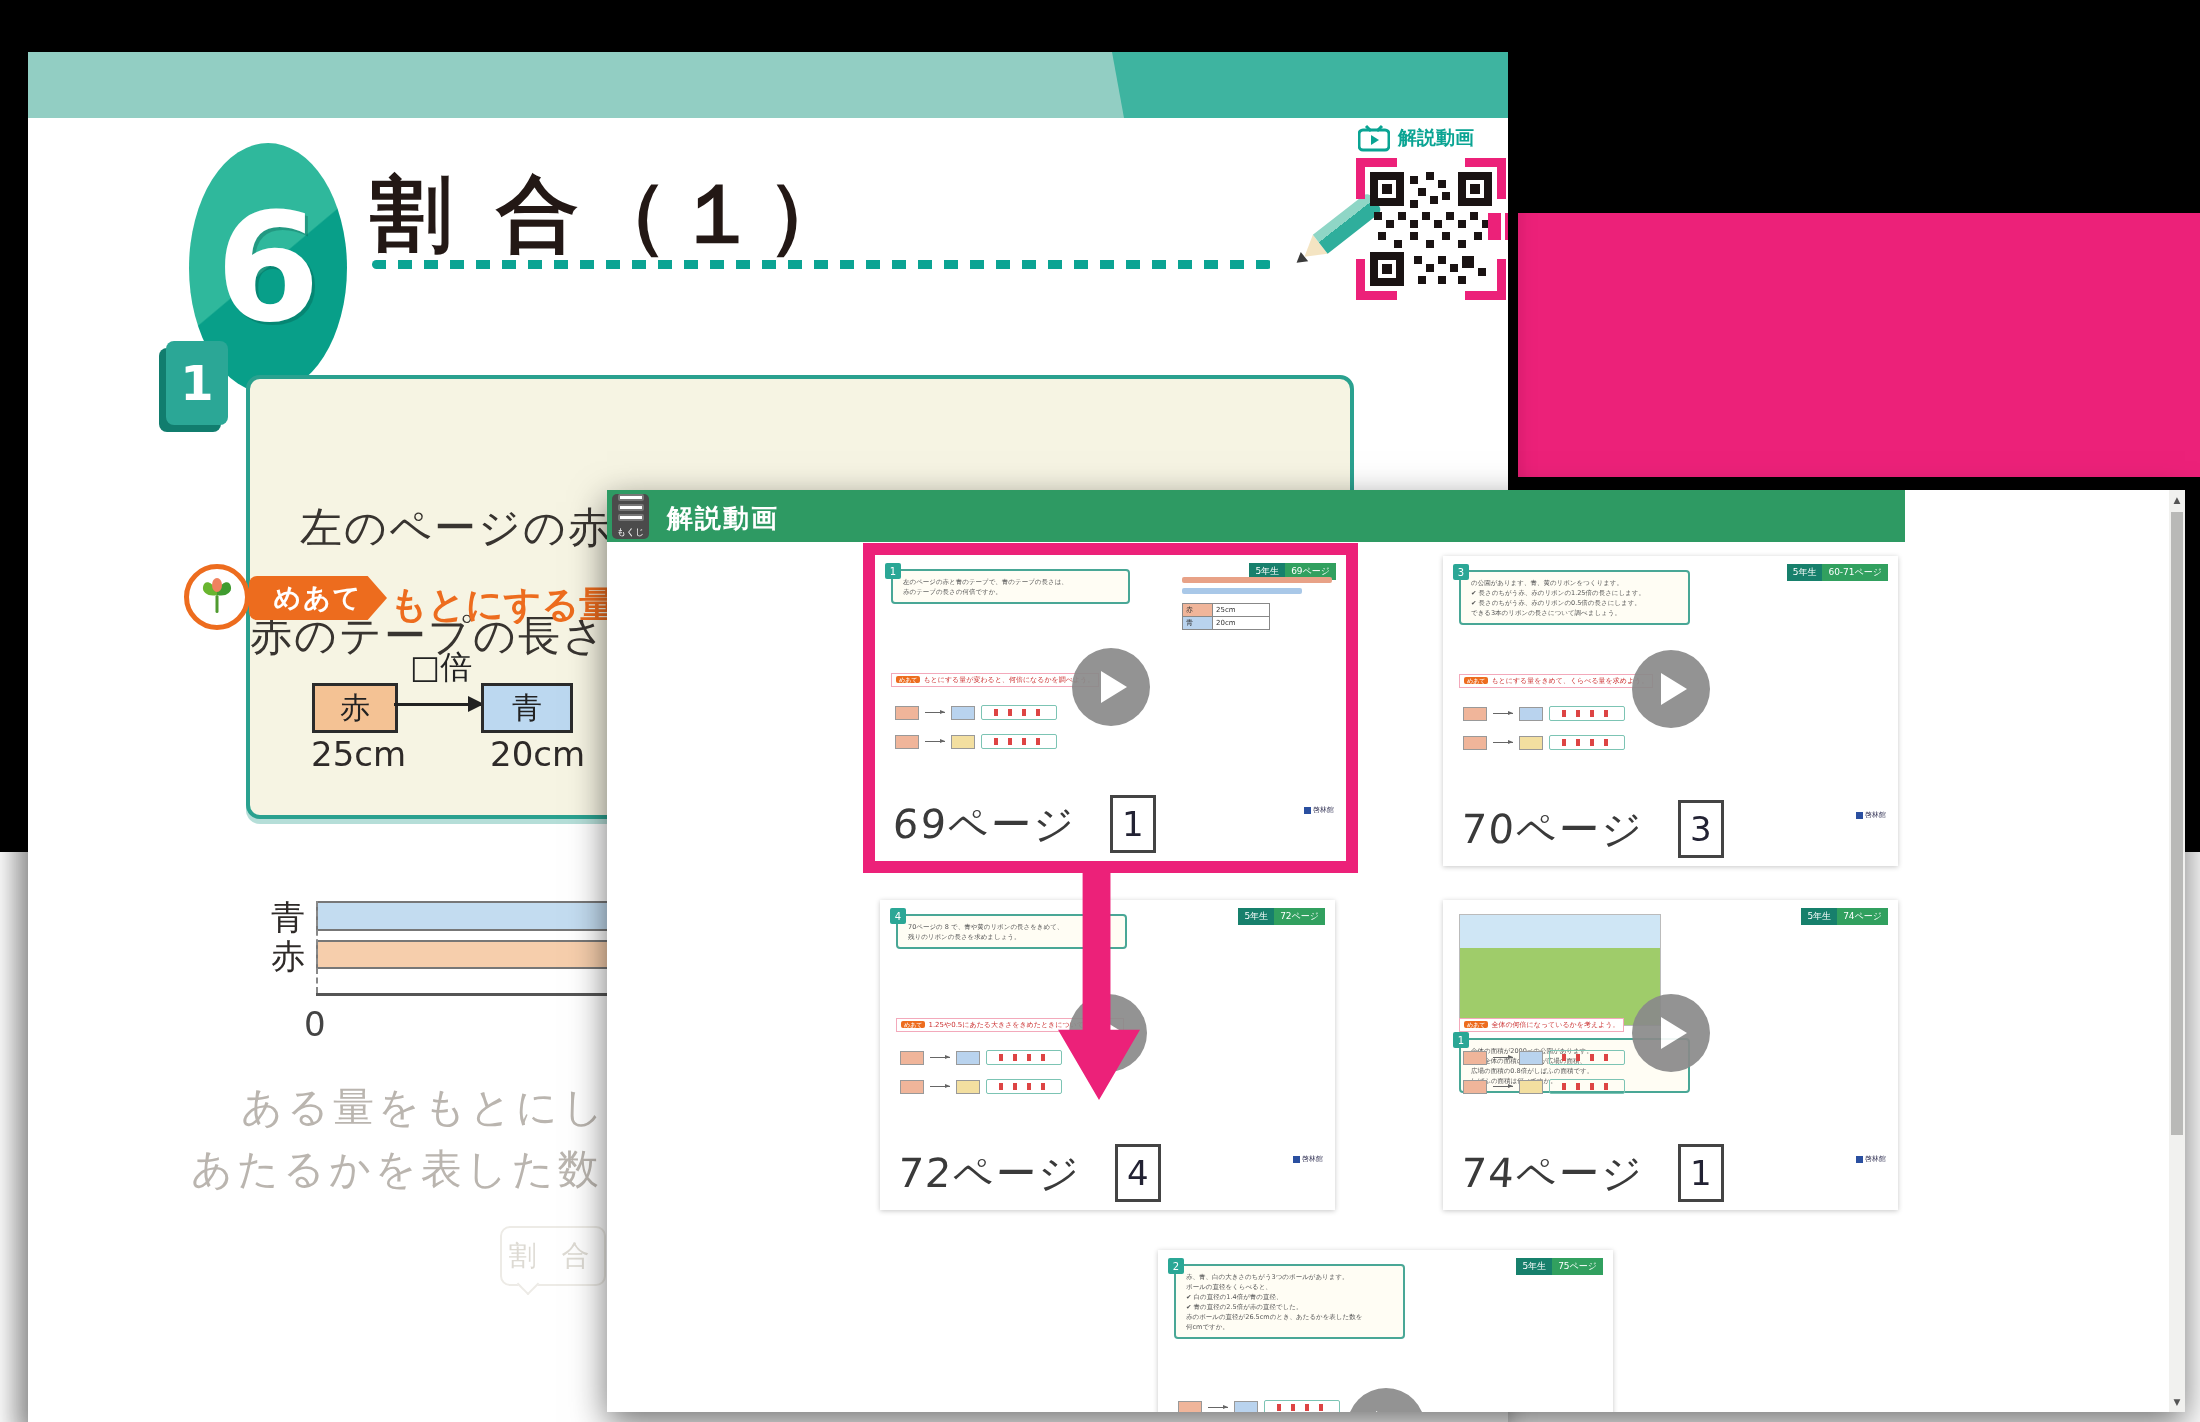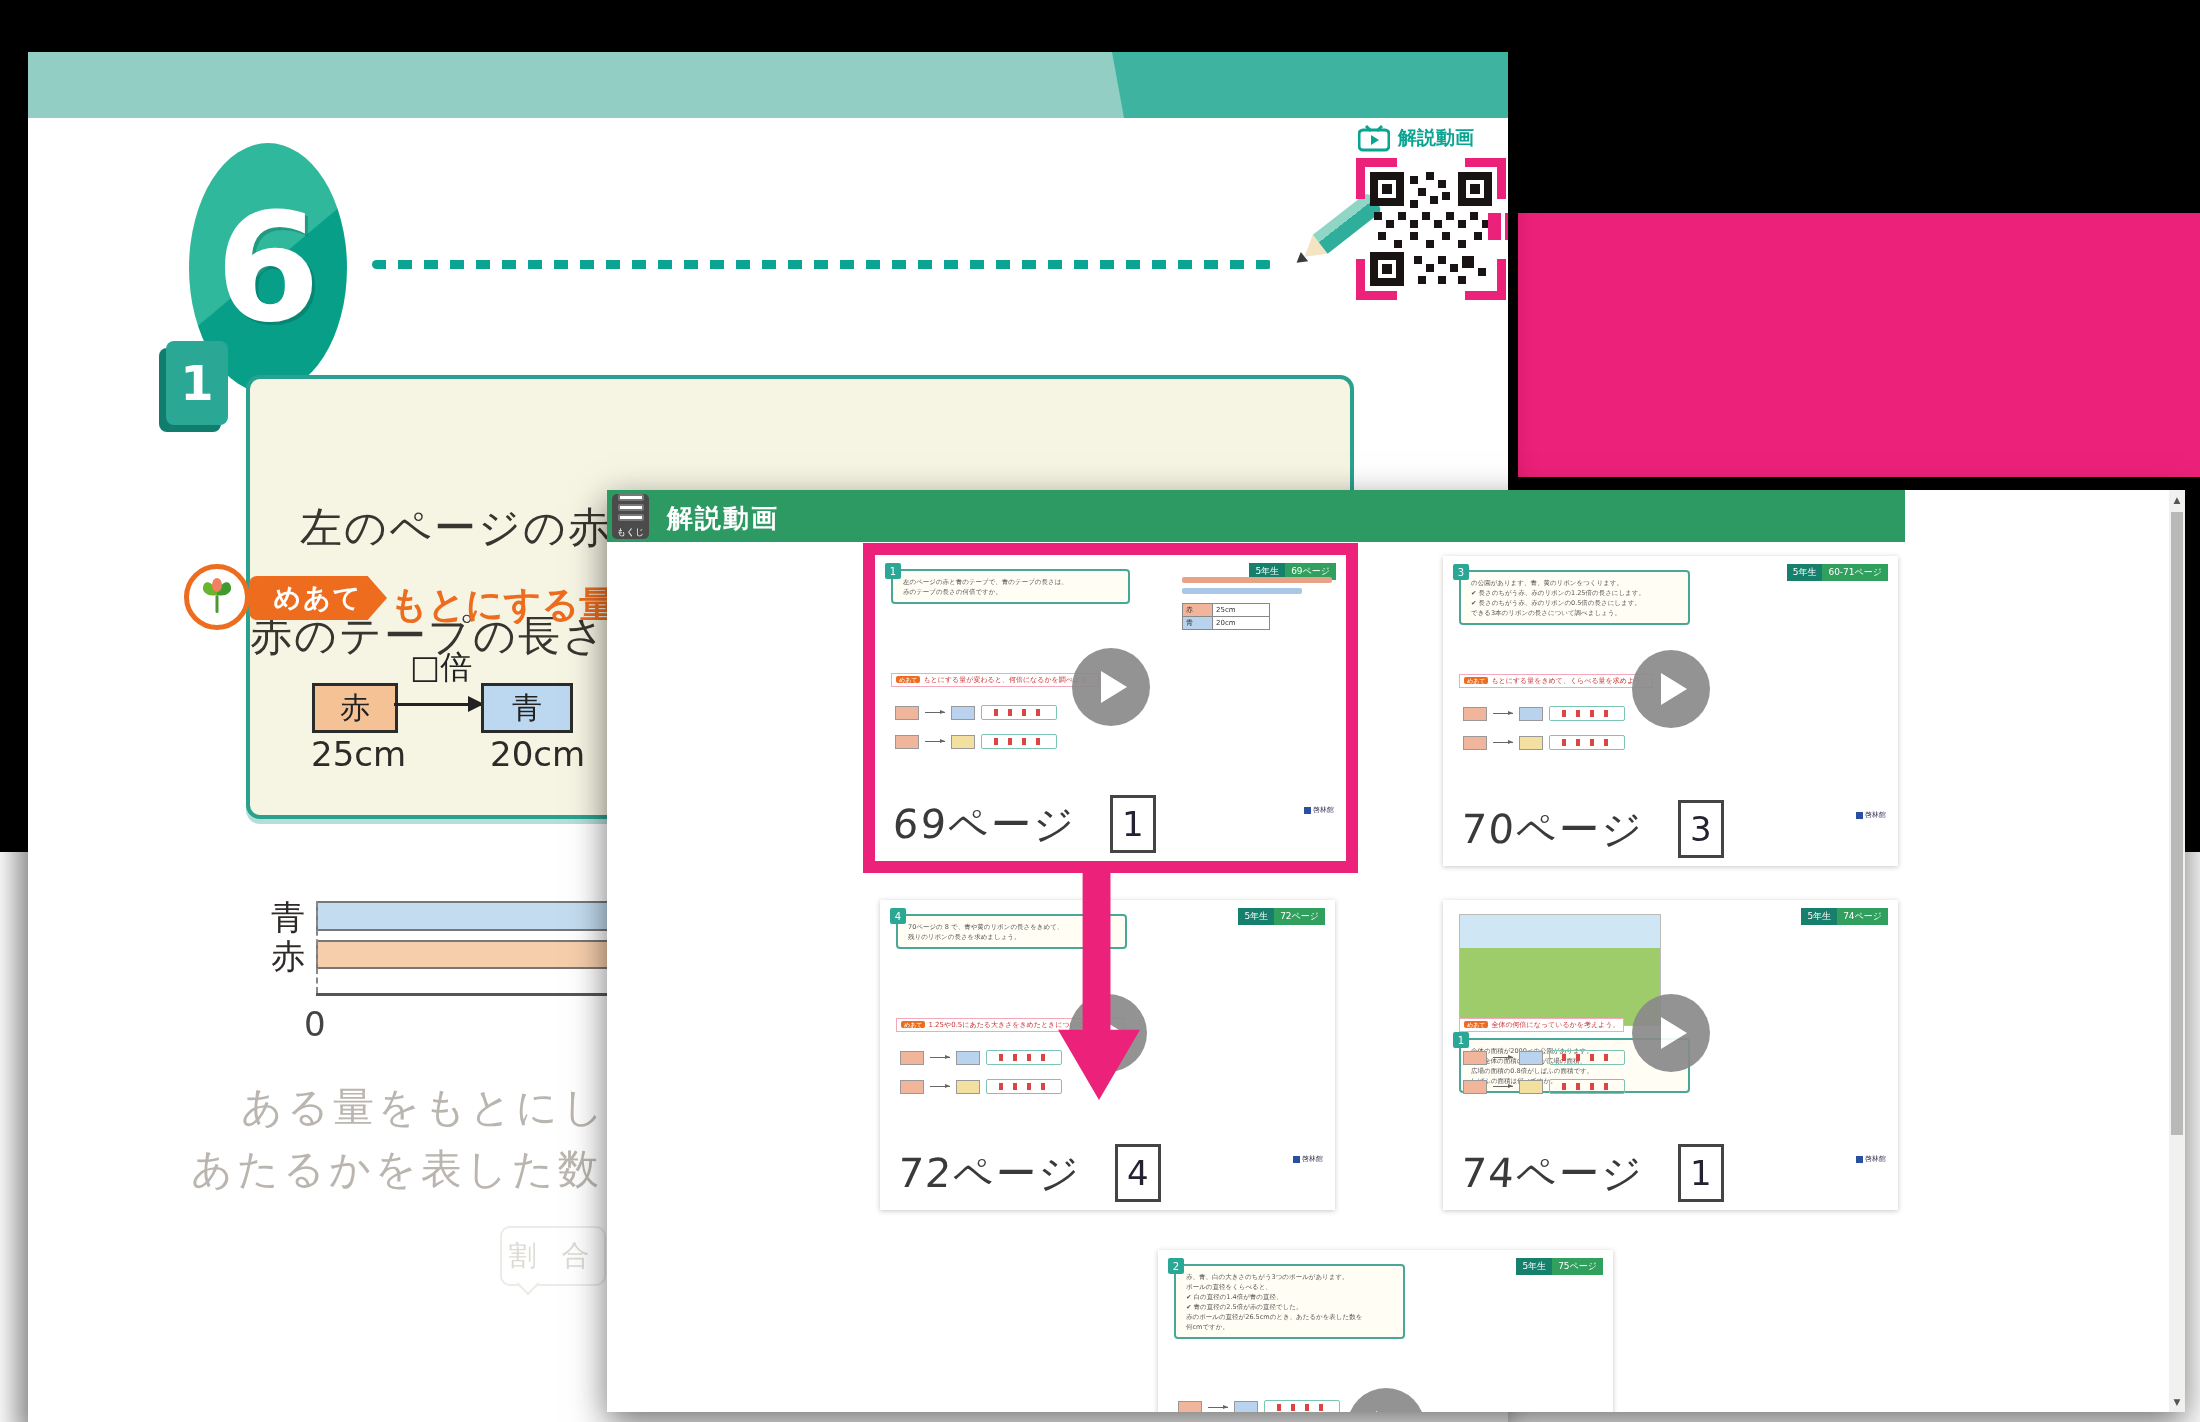--- a/index.html
+++ b/index.html
@@ -167,20 +167,21 @@
 <div class="abs black-backdrop"></div>
 <div class="abs pink-block"></div>
 
 <div class="abs page">
   <div class="abs teal-band"></div>
   <div class="abs teal-band-dark"></div>
 
   <div class="abs unit-badge">
     <span>6</span>
   </div>
+  <div class="abs page-title">割 合（１）</div>
   <div class="abs title-dots"></div>
   <div class="abs pencil">
     <div class="tip"></div>
       <div class="wood"></div>
       <div class="bodyp"></div>
   </div>
 
   <div class="abs video-label">
     <svg width="32" height="28" viewBox="0 0 32 28">
       <rect x="1" y="6" width="30" height="20" rx="4" fill="none" stroke="#0aa493" stroke-width="3"></rect>

